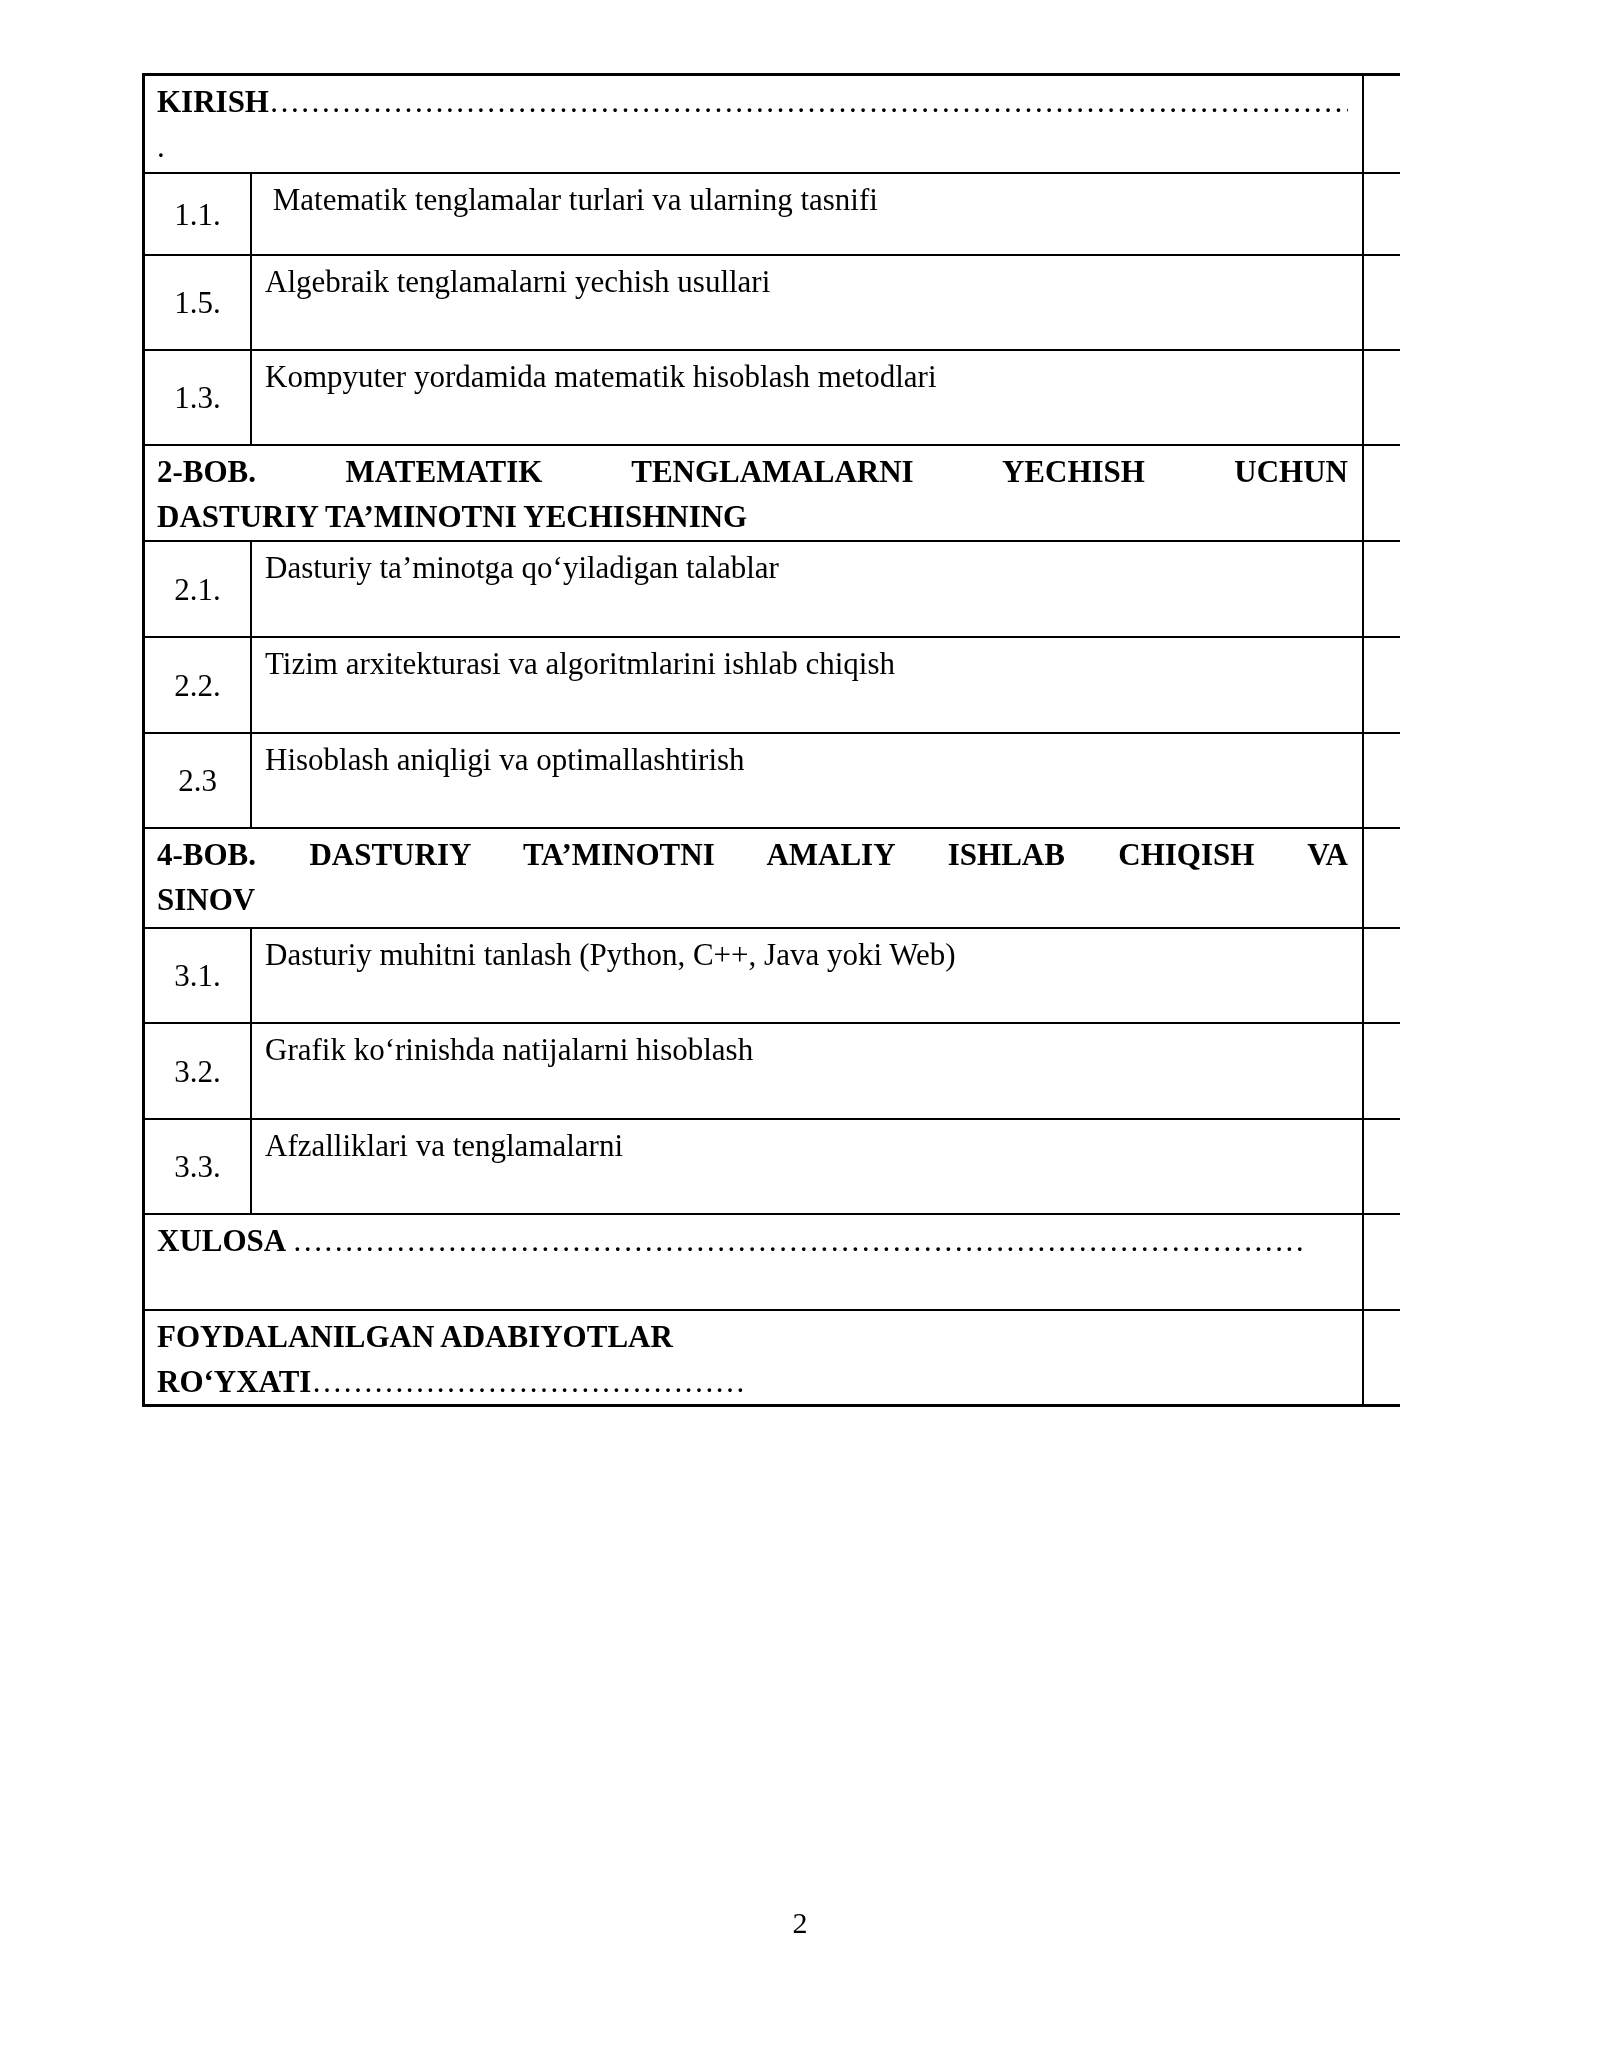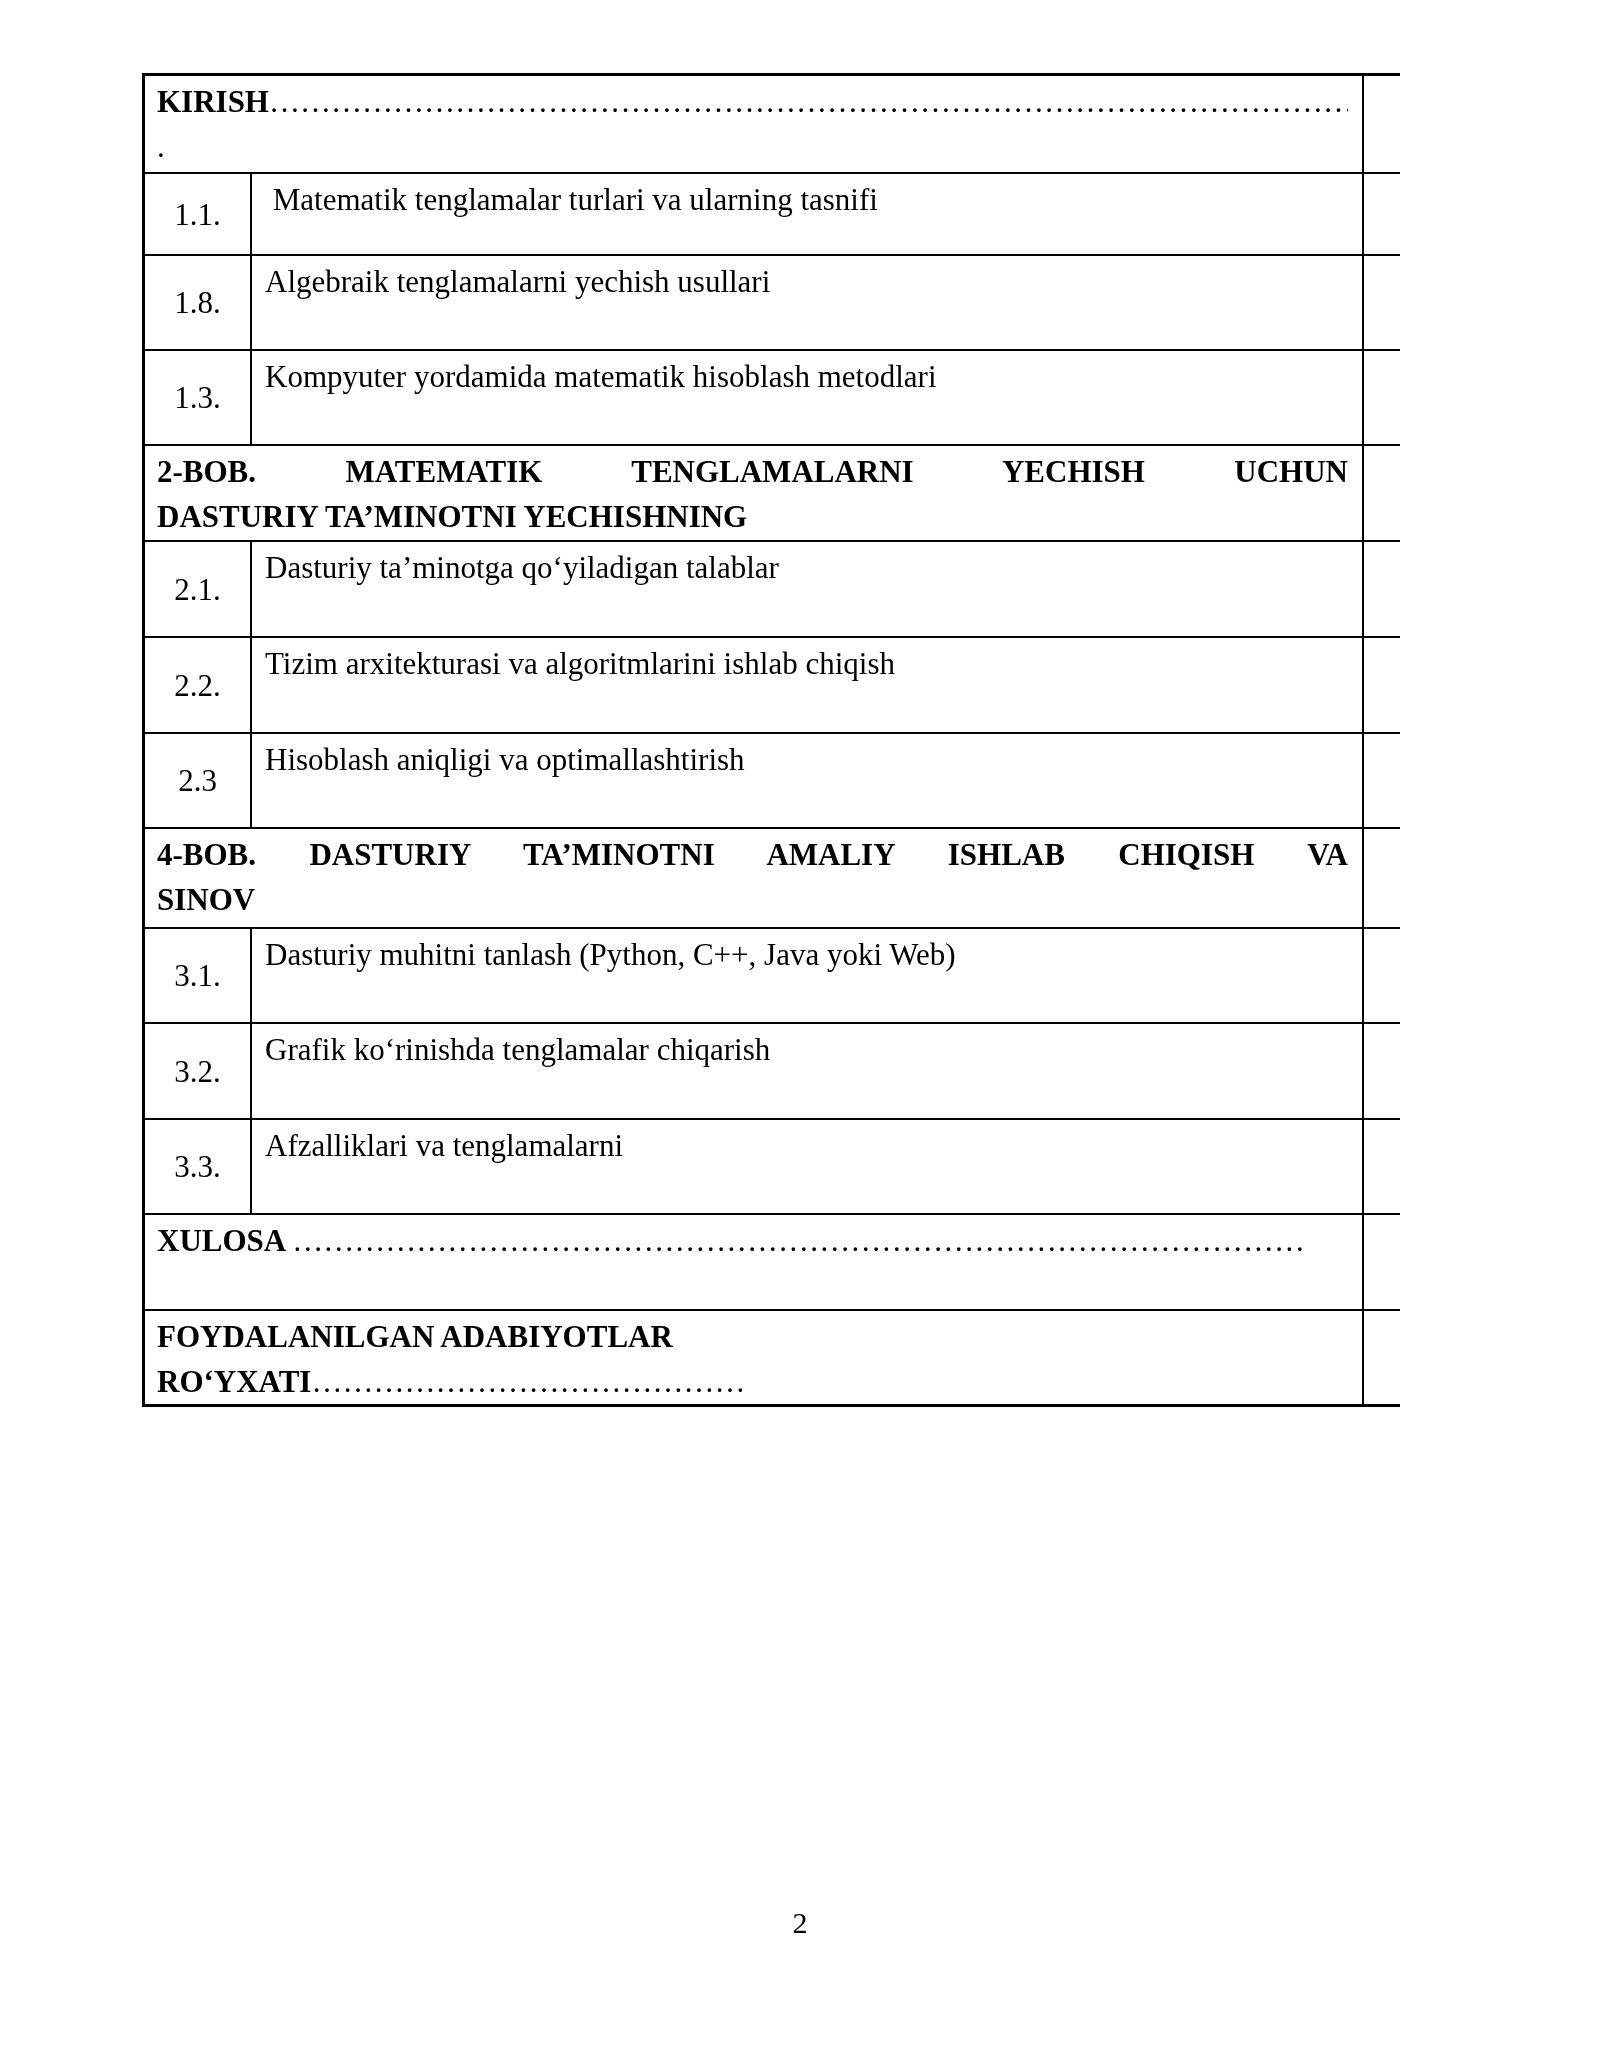--- a/index.html
+++ b/index.html
@@ -129,21 +129,21 @@
     <div class="row" style="min-height:82px">
       <div class="cell cell-num">1.1.</div>
       <div class="cell cell-title"> Matematik tenglamalar turlari va ularning tasnifi</div>
       <div class="cell cell-page">
         <div class="pg1">8</div>
         <div class="pg2"></div>
       </div>
     </div>
 
     <div class="row" style="min-height:94px">
-      <div class="cell cell-num">1.8.</div>
+      <div class="cell cell-num">1.5.</div>
       <div class="cell cell-title">Algebraik tenglamalarni yechish usullari</div>
       <div class="cell cell-page">
         <div class="pg1">1</div>
         <div class="pg2">3</div>
       </div>
     </div>
 
     <div class="row" style="min-height:95px">
       <div class="cell cell-num">1.3.</div>
       <div class="cell cell-title">Kompyuter yordamida matematik hisoblash metodlari</div>
@@ -204,21 +204,21 @@
       <div class="cell cell-num">3.1.</div>
       <div class="cell cell-title">Dasturiy muhitni tanlash (Python, C++, Java yoki Web)</div>
       <div class="cell cell-page">
         <div class="pg1">3</div>
         <div class="pg2">4</div>
       </div>
     </div>
 
     <div class="row" style="min-height:96px">
       <div class="cell cell-num">3.2.</div>
-      <div class="cell cell-title">Grafik ko‘rinishda tenglamalar chiqarish</div>
+      <div class="cell cell-title">Grafik ko‘rinishda natijalarni hisoblash</div>
       <div class="cell cell-page">
         <div class="pg1">3</div>
         <div class="pg2">8</div>
       </div>
     </div>
 
     <div class="row" style="min-height:95px">
       <div class="cell cell-num">3.3.</div>
       <div class="cell cell-title">Afzalliklari va tenglamalarni</div>
       <div class="cell cell-page">

